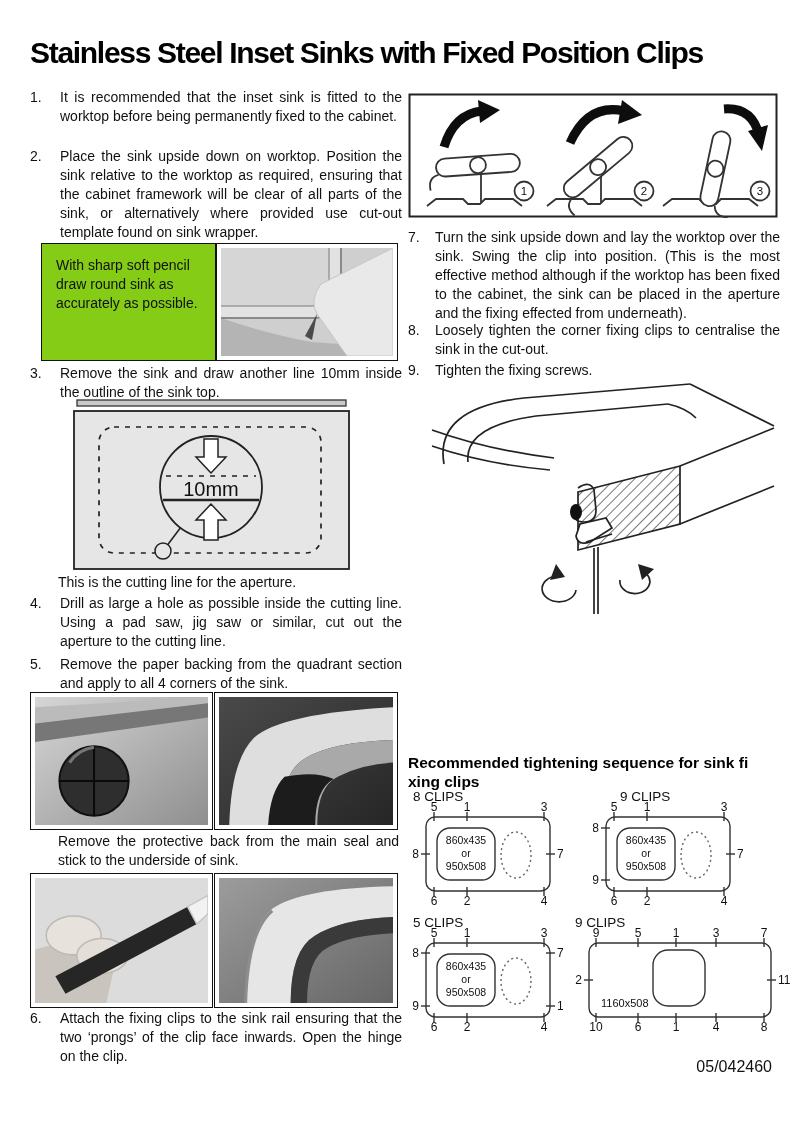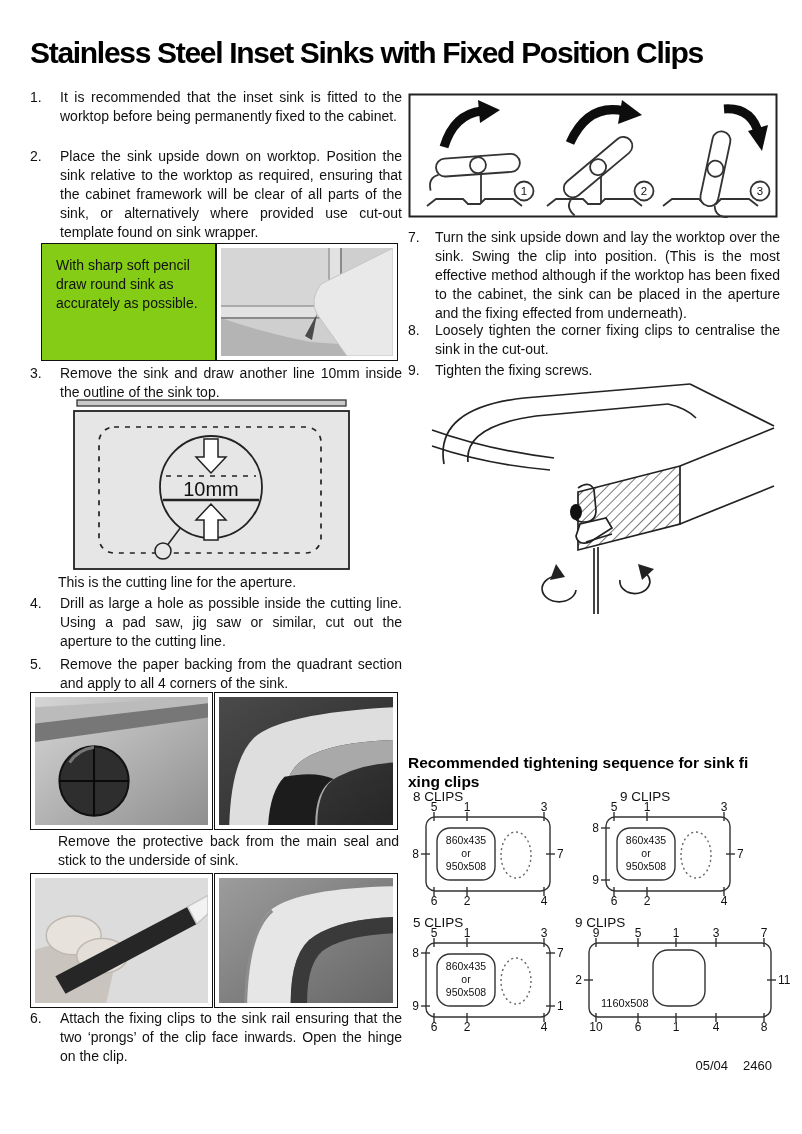--- a/index.html
+++ b/index.html
@@ -31,21 +31,21 @@
   .clipsvg rect,.clipsvg line,.clipsvg ellipse{fill:none;stroke:#333;stroke-width:1.4;}
   .clipsvg text{font-size:12px;fill:#111;text-anchor:middle;font-family:"Liberation Sans",sans-serif;}
   .clipsvg .sz{font-size:10.5px;}
   .ln{stroke:#333;stroke-width:1.8;fill:none;}
   .lnf{stroke:#333;stroke-width:1.8;fill:#fff;}
   .arr{fill:none;stroke:#0d0d0d;stroke-width:9;}
   .arrh{fill:#0d0d0d;stroke:none;}
   .stg{font-size:11.5px;fill:#111;text-anchor:middle;font-family:"Liberation Sans",sans-serif;}
   .footer{
     position:absolute;left:600px;top:1058px;width:172px;display:flex;
-    justify-content:flex-end;gap:15px;font-size:13px;color:#111;
+    justify-content:flex-end;font-size:16px;color:#111;
   }
 </style>
 </head>
 <body>
 
 <div class="page">
 
   <div class="title">Stainless Steel Inset Sinks with Fixed Position Clips</div>
 
   <div class="step left" style="top:88px">

